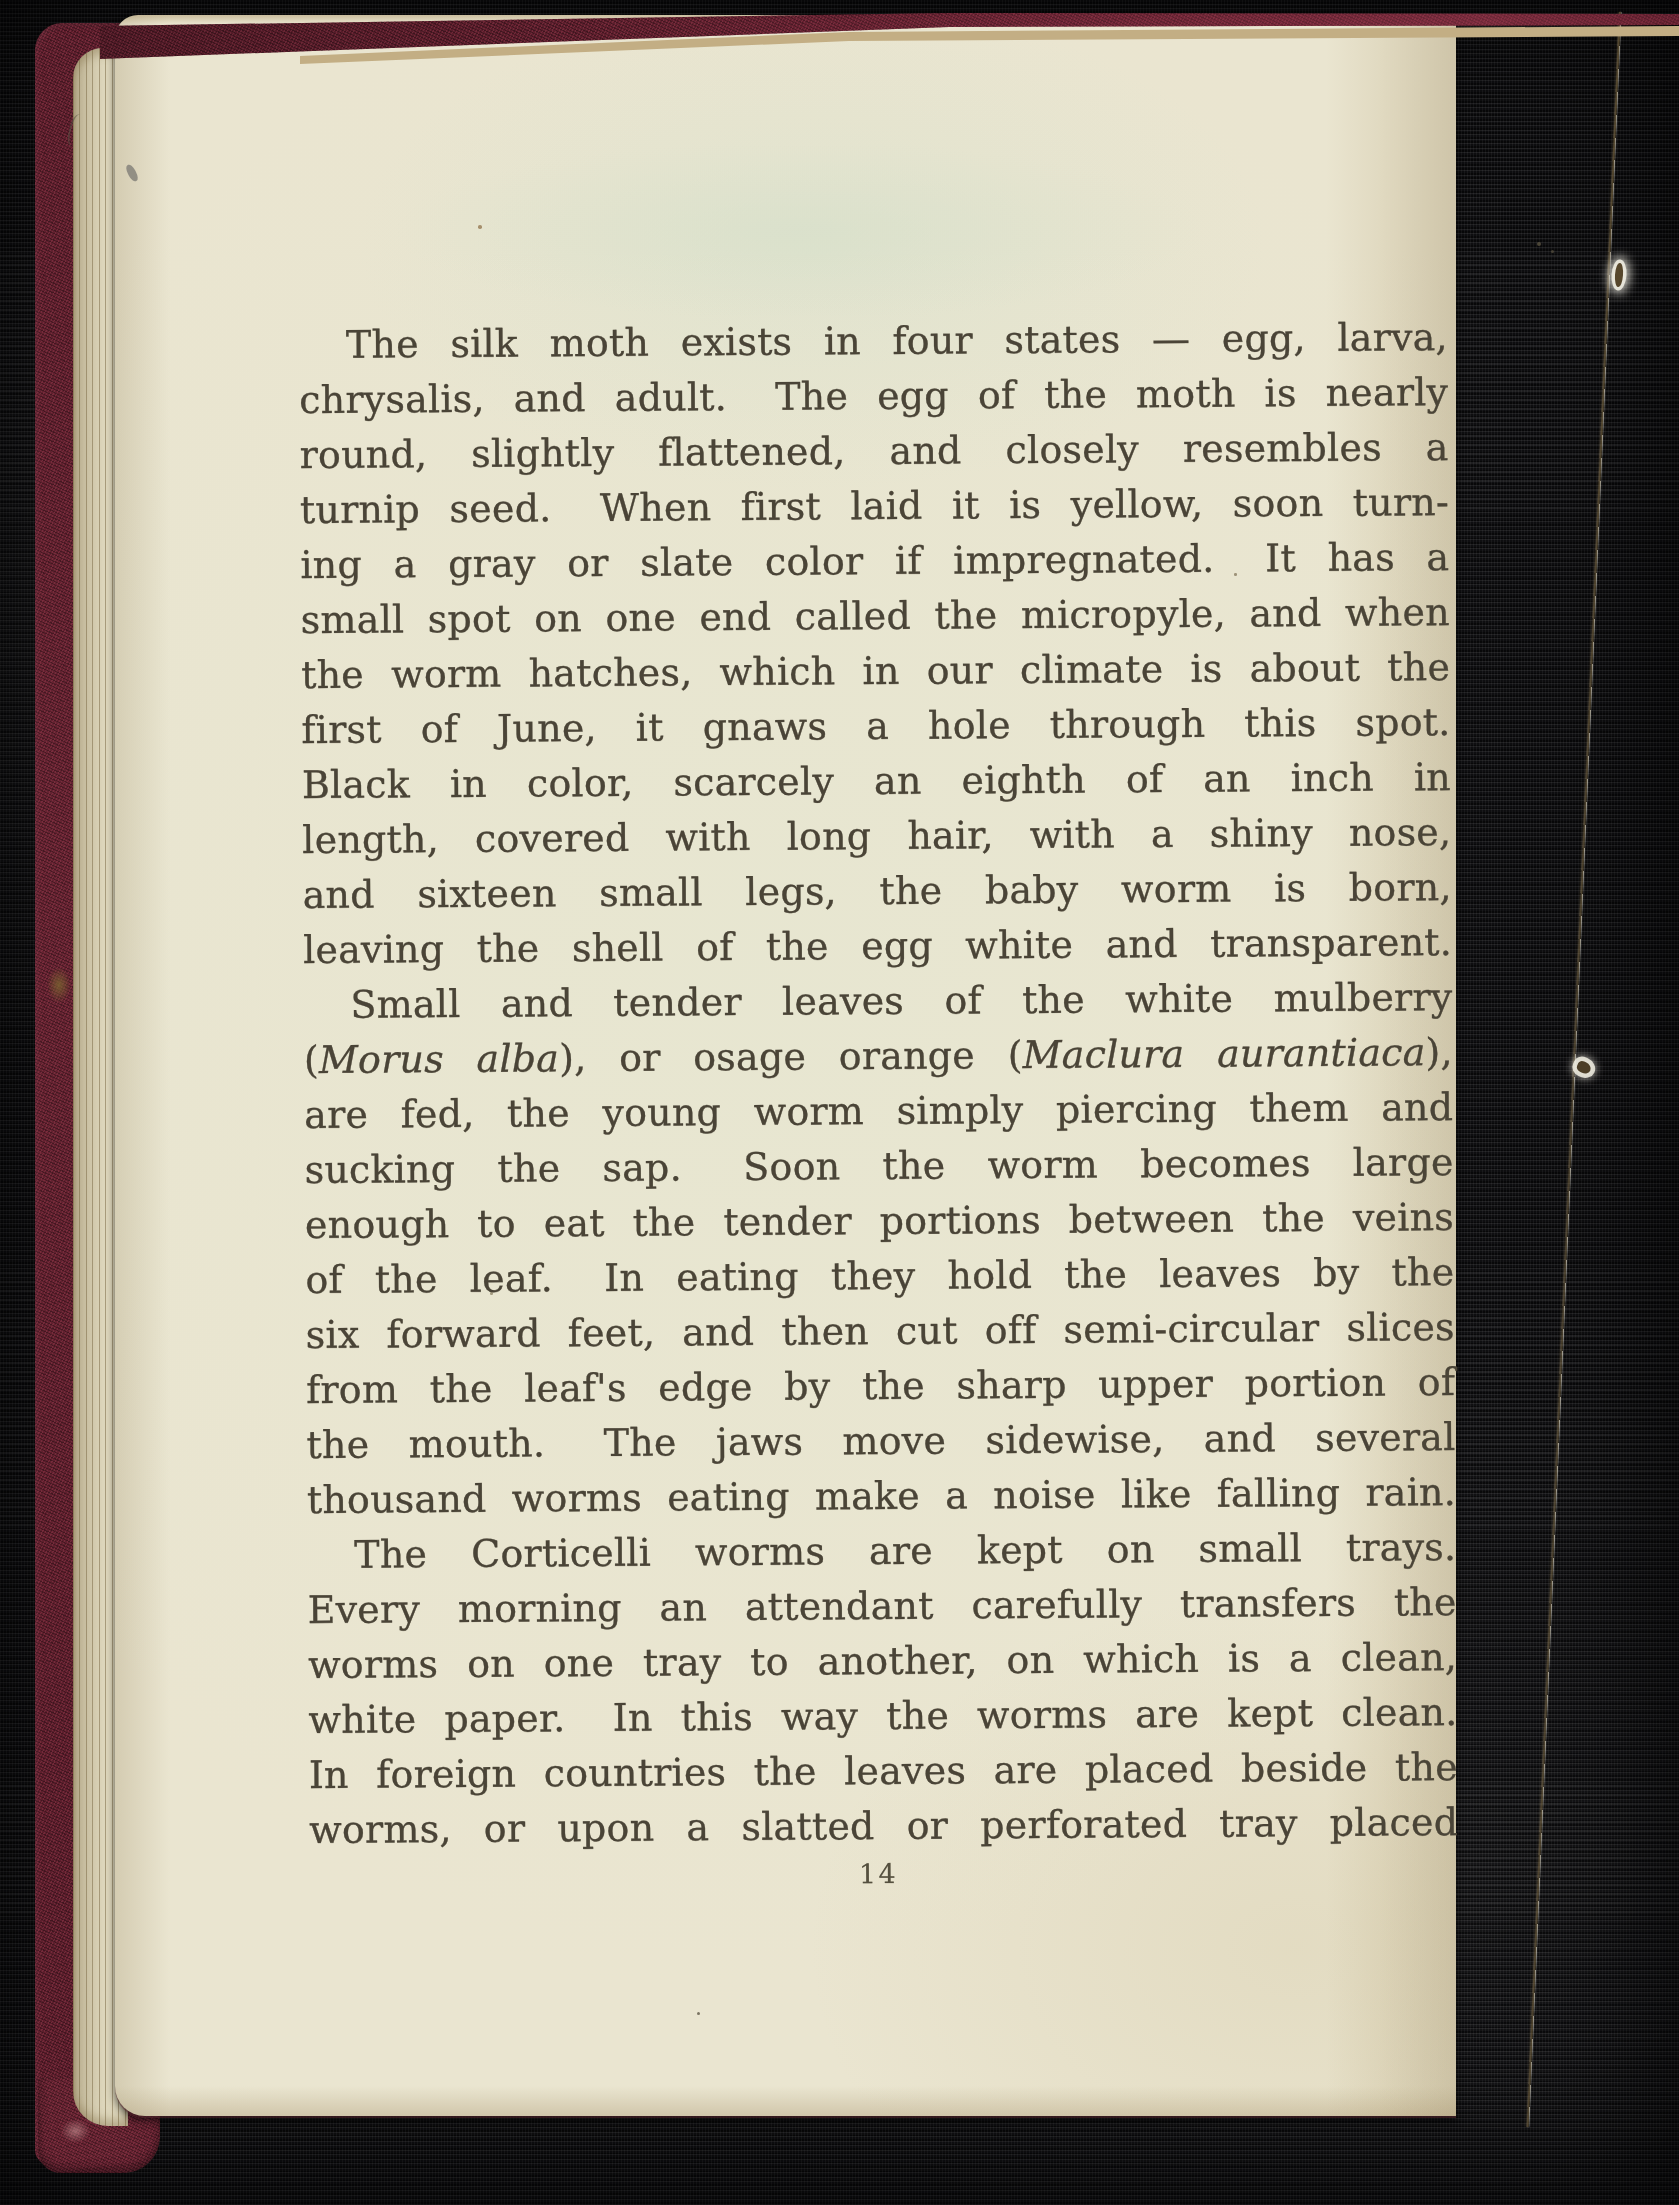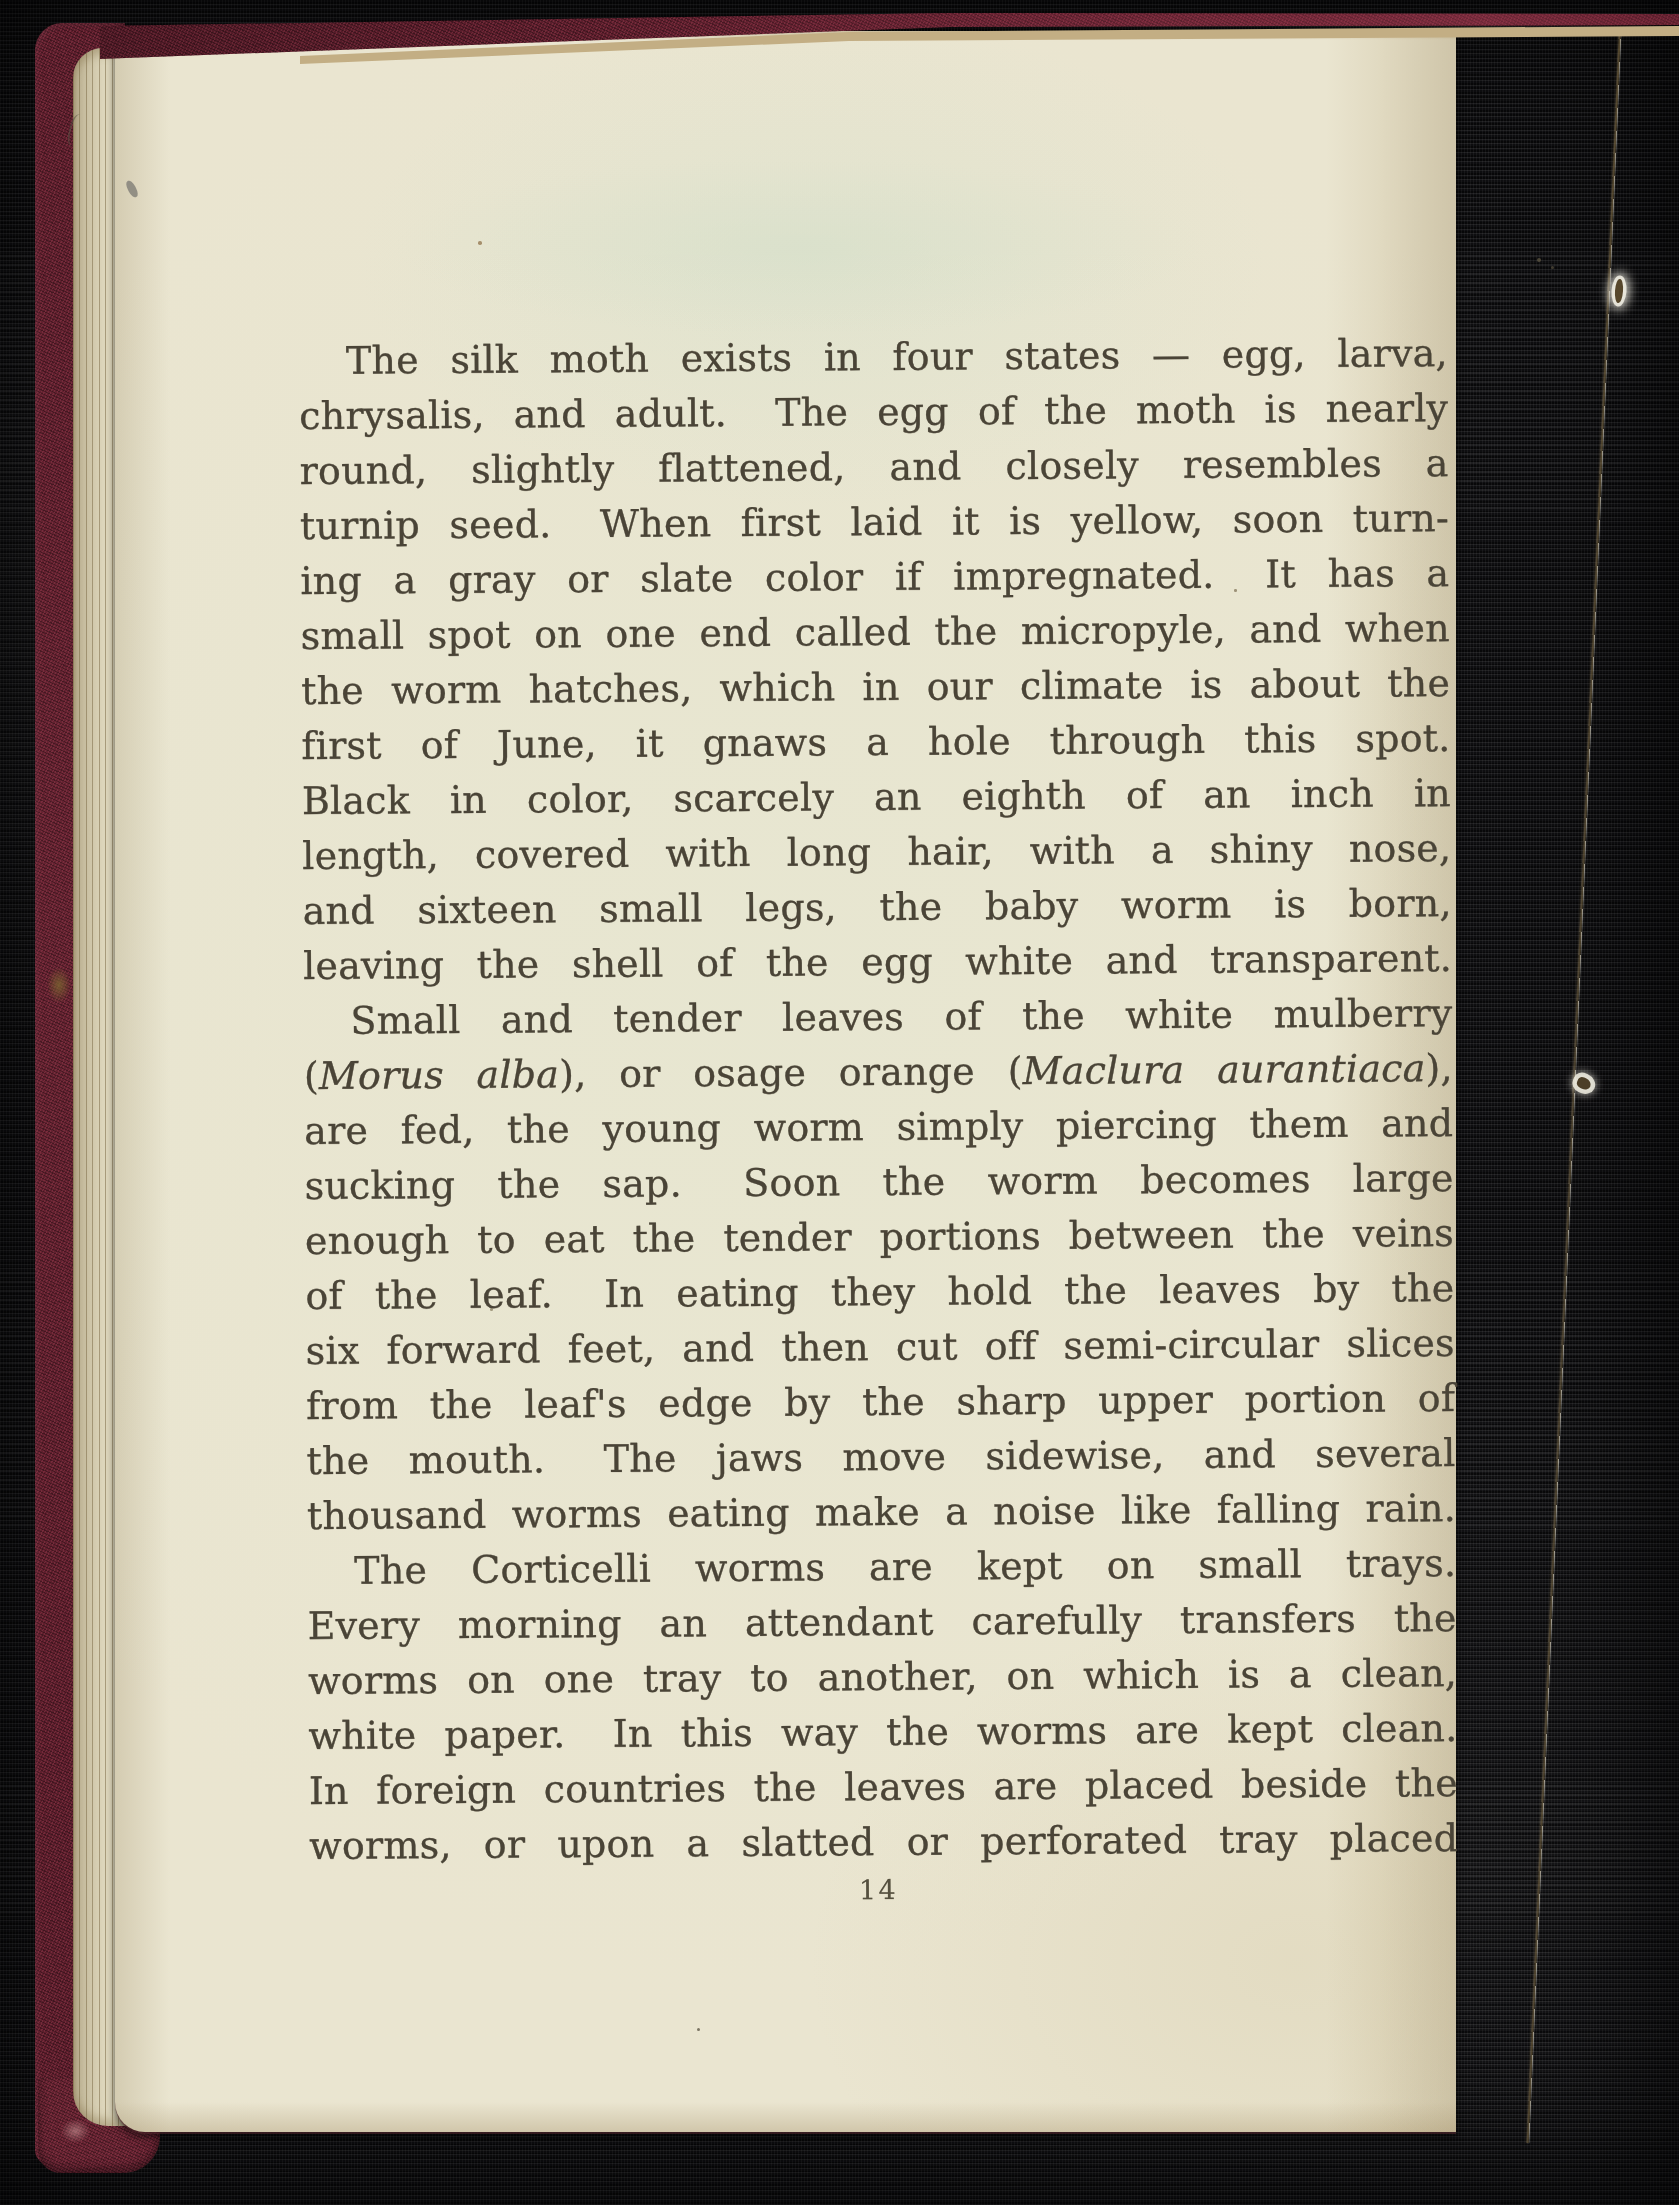--- a/index.html
+++ b/index.html
@@ -44,21 +44,21 @@
 
   
   .edge-stack{position:absolute;left:73px;top:48px;width:55px;height:2078px;
     border-radius:30px 0 0 35px;background-color:#ddd6bb;
     background-image:
       repeating-linear-gradient(90deg, rgba(125,108,72,0.55) 0 1px, transparent 1px 6.5px),
       linear-gradient(90deg, rgba(120,100,60,0.35), transparent 55%);
     box-shadow:inset 0 7px 8px rgba(120,100,60,0.35), inset 0 -7px 8px rgba(120,100,60,0.35);}
 
   
-  .page{position:absolute;left:115px;top:31px;width:1341px;height:2101px;
+  .page{position:absolute;left:115px;top:15px;width:1341px;height:2101px;
     border-radius:23px 0 0 30px;background-color:#eae5d0;
     background-image:
       radial-gradient(649px 350px at 52% 11%, rgba(205,222,202,0.30), transparent 70%),
       radial-gradient(1199px 1398px at 48% 45%, rgba(226,232,210,0.35), transparent 75%),
       radial-gradient(749px 549px at 88% 92%, rgba(198,182,138,0.20), transparent 65%),
       linear-gradient(90deg, rgba(155,138,98,0.28), transparent 55px),
       linear-gradient(270deg, rgba(155,138,98,0.10), transparent 75px),
       linear-gradient(180deg, rgba(165,142,96,0.45), transparent 9px),
       linear-gradient(0deg, rgba(150,128,85,0.30), transparent 30px);
     box-shadow:0 2px 0 rgba(96,44,52,0.5), 0 5px 8px rgba(0,0,0,0.6);}

